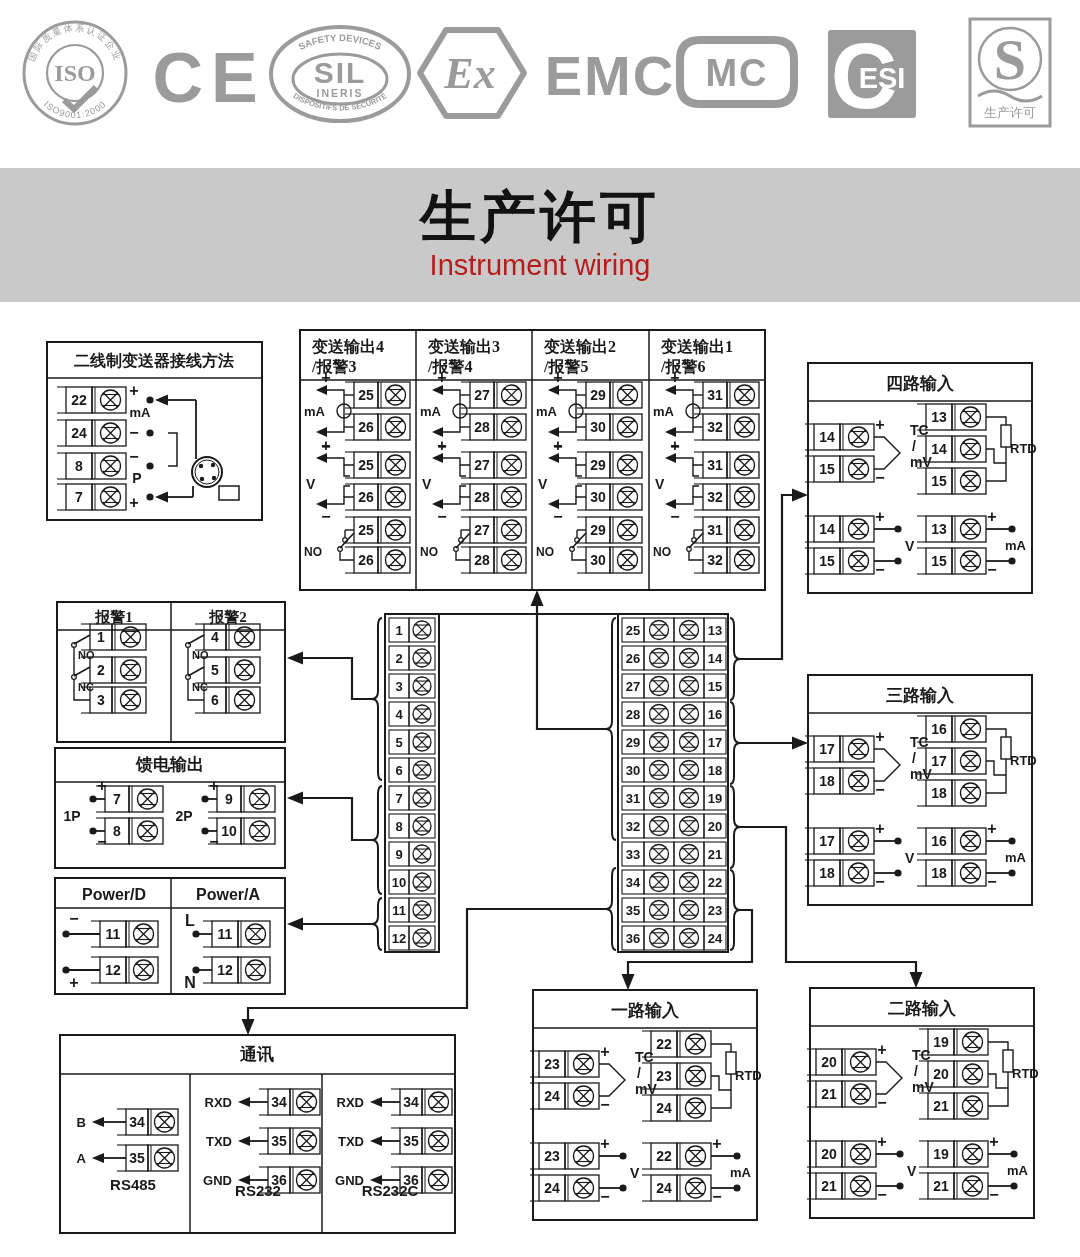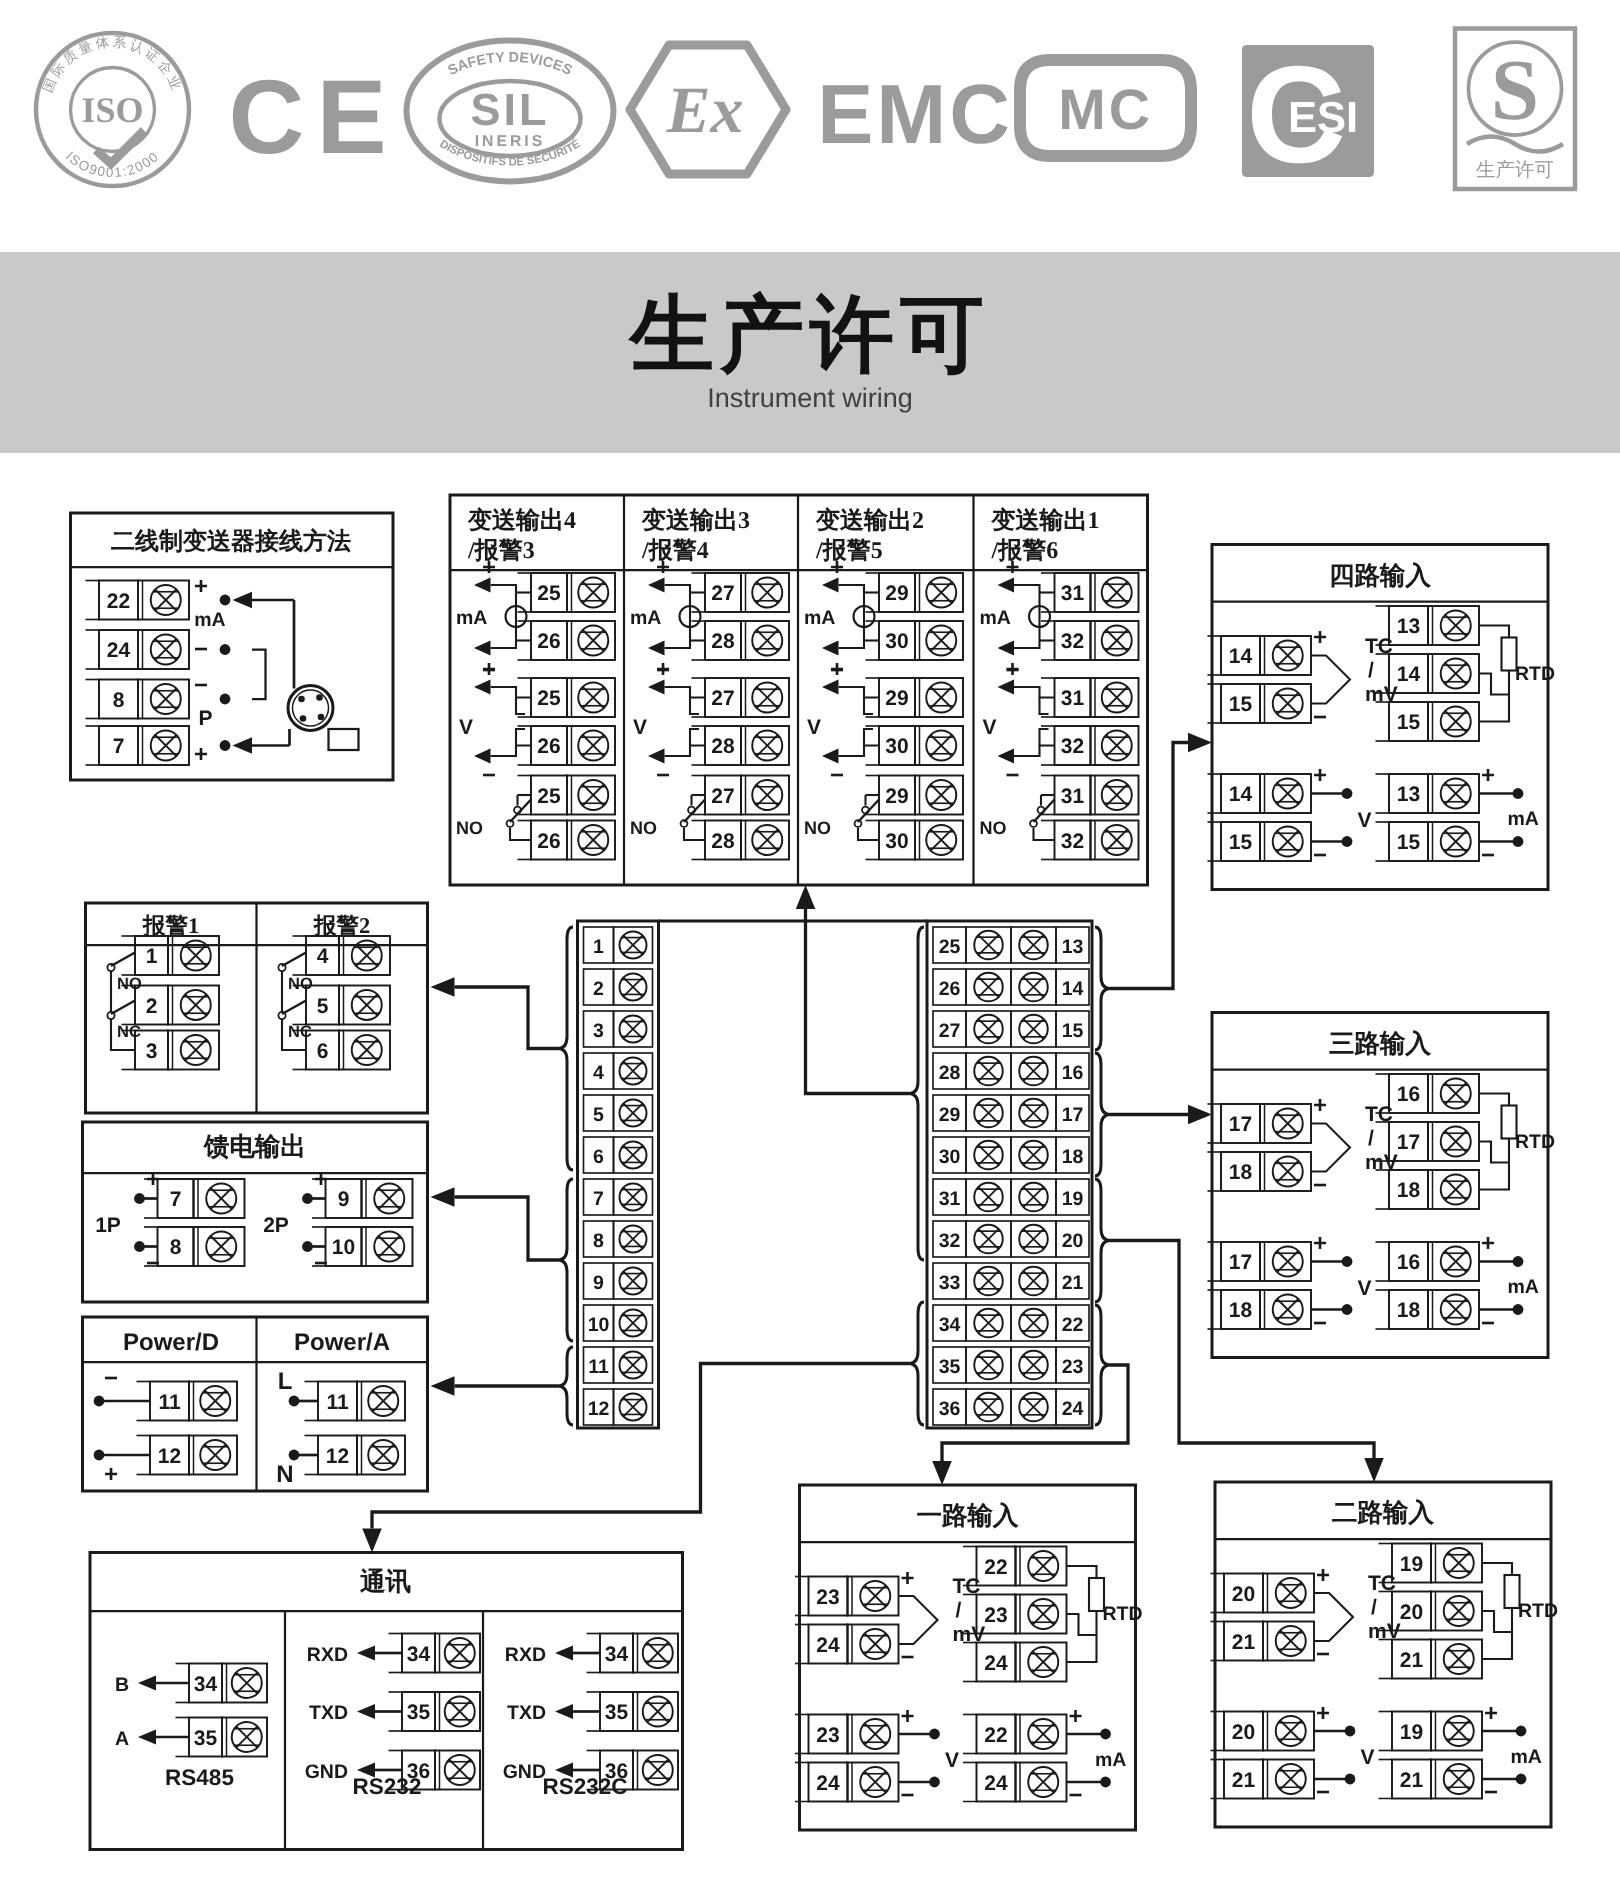--- a/index.html
+++ b/index.html
@@ -4,21 +4,21 @@
 <style>
   html,body{margin:0;padding:0;background:#fff;}
   .page{position:relative;width:1080px;height:1257px;background:#fff;overflow:hidden;
         font-family:"Liberation Sans",sans-serif;}
   .logos{position:absolute;left:0;top:0;width:1080px;height:168px;background:#fff;}
   .logo{position:absolute;}
   .banner{position:absolute;left:0;top:168px;width:1080px;height:134px;background:#c9c9c9;
           display:flex;flex-direction:column;align-items:center;justify-content:center;}
   .banner-title{font-size:56px;font-weight:700;color:#121212;letter-spacing:4px;
                 font-family:"Liberation Sans",sans-serif;line-height:1.05;}
-  .banner-subtitle{font-size:18px;color:#404040;margin-top:2px;font-family:"Liberation Sans",sans-serif;}
+  .banner-subtitle{font-size:29px;color:#b91c1c;margin-top:2px;font-family:"Liberation Sans",sans-serif;}
   #diagram{position:absolute;left:0;top:0;}
 </style>
 </head>
 <body>
 
 <div class="page">
 
   <div class="logos">
     <svg class="logo" style="left:20px;top:18px" width="110" height="116" viewBox="0 0 110 116">
       <defs>

